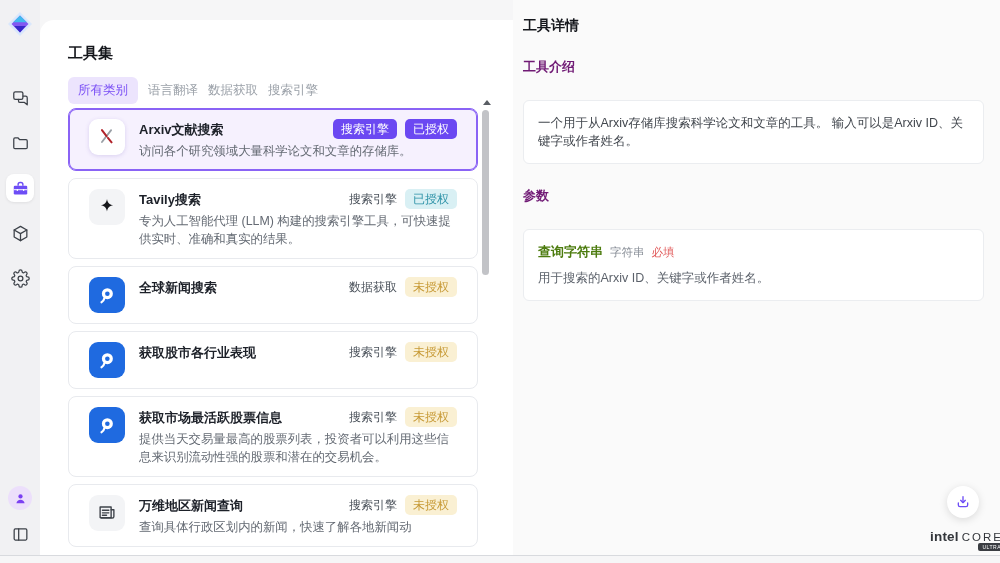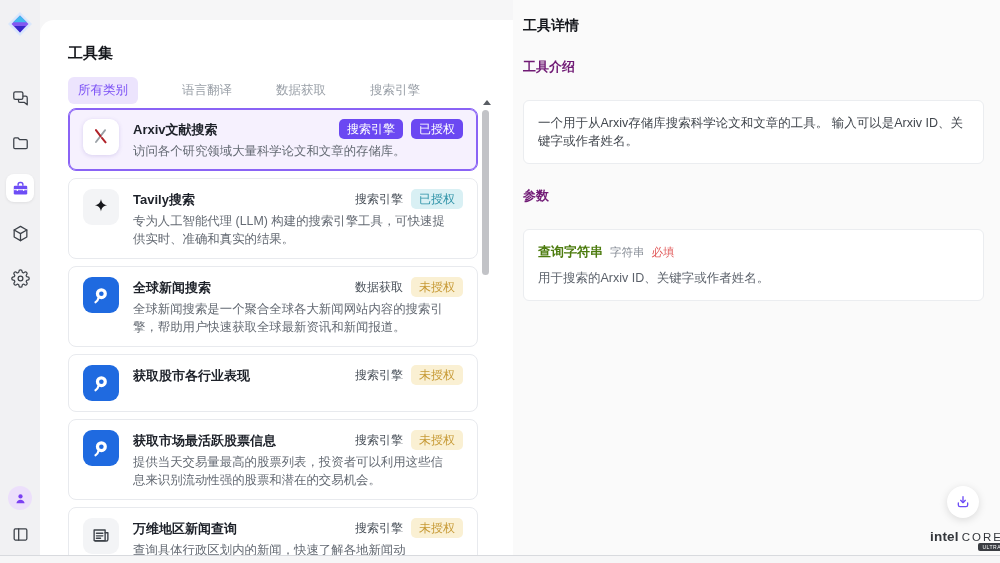--- a/index.html
+++ b/index.html
@@ -15,25 +15,25 @@
   #sidebar-bottom { top:486px; gap:10px; }
   .side-item { width:28px; height:28px; display:flex; align-items:center; justify-content:center; border-radius:8px; cursor:pointer; color:#3c4148; }
   .side-item svg { width:19px; height:19px; }
   .side-item.active { background:#ffffff; box-shadow:0 1px 3px rgba(0,0,0,.08); color:#6d4df6; }
   .side-item.avatar-wrap { width:24px; height:24px; background:#ecdffb; border-radius:50%; }
   .side-item.avatar-wrap svg { width:15px; height:15px; }
 
   
   .main { position:absolute; left:40px; top:0; width:473px; height:555px; background:#ffffff; border-top-left-radius:14px; overflow:hidden; z-index:2;margin-top:20px; }
   .main h1 { position:absolute; left:28px; top:24px; font-size:15px; font-weight:bold; color:#15171c; }
-  .tabs { position:absolute; left:28px; top:57px; display:flex; align-items:flex-end; gap:44px; }
+  .tabs { position:absolute; left:28px; top:57px; display:flex; align-items:flex-end; gap:10px; }
   .tab { font-size:12.5px; color:#9aa0a8; cursor:pointer; padding:5px 0; border-radius:6px; white-space:nowrap; }
   .tab.active { background:#ece4fd; color:#7a4ff5; padding:5px 10px; }
   .cards { position:absolute; left:28px; top:88px; width:410px; display:flex; flex-direction:column; gap:7px; }
-  .tool-card { background:#fff; border:1px solid #e8eaee; border-radius:8px; padding:10px 14px; display:flex; gap:14px; cursor:pointer; }
+  .tool-card { background:#fff; border:1px solid #e8eaee; border-radius:8px; padding:10px 20px; display:flex; gap:14px; cursor:pointer; }
   .tool-card.selected { background:#f6f1fe; border:1px solid #8a63f5; box-shadow:0 0 0 1px #8a63f5 inset; }
   .ic { width:36px; height:36px; border-radius:9px; display:flex; align-items:center; justify-content:center; flex:none; }
   .ic svg { width:22px; height:22px; }
   .ic.arxiv-icon { background:#ffffff; box-shadow:0 1px 4px rgba(90,60,180,.18); }
   .ic.sparkle-icon, .ic.newspaper-icon { background:#f3f4f6; }
   .ic.quark-icon { background:#1f6ae0; }
   .tool-body { flex:1; min-width:0; }
   .tool-head { display:flex; align-items:center; }
   .tool-name { font-size:13px; font-weight:bold; color:#1d2129; line-height:17px; white-space:nowrap; }
   .badges { margin-left:auto; display:flex; align-items:center; gap:8px; }
@@ -190,21 +190,20 @@
             </svg>
           </div>
           <div class="tool-body">
             <div class="tool-head">
               <span class="tool-name">全球新闻搜索</span>
               <div class="badges">
                 <span class="badge plain">数据获取</span>
                 <span class="badge amber">未授权</span>
               </div>
             </div>
-            <div class="tool-desc">全球新闻搜索是一个聚合全球各大新闻网站内容的搜索引擎，帮助用户快速获取全球最新资讯和新闻报道。</div>
           </div>
         </div>
         <div class="tool-card">
           <div class="ic quark-icon">
             <svg viewBox="0 0 24 24">
               <circle cx="12.4" cy="10.6" r="6" fill="#fff"></circle>
               <circle cx="12.4" cy="10.6" r="2.5" fill="#1f6ae0"></circle>
               <path d="M9.1 15.6c-.5 2.3-1.4 3.6-3.1 4.4" stroke="#fff" stroke-width="2.4" fill="none" stroke-linecap="round"></path>
             </svg>
           </div>

